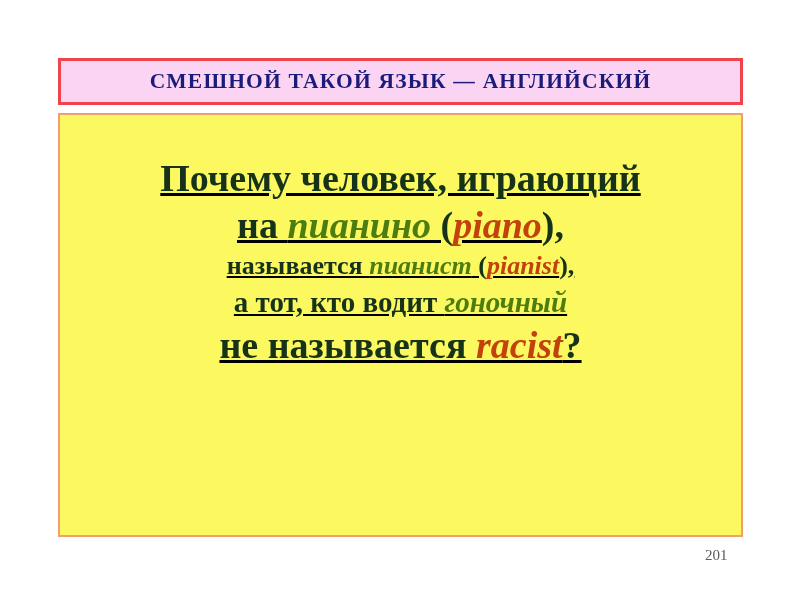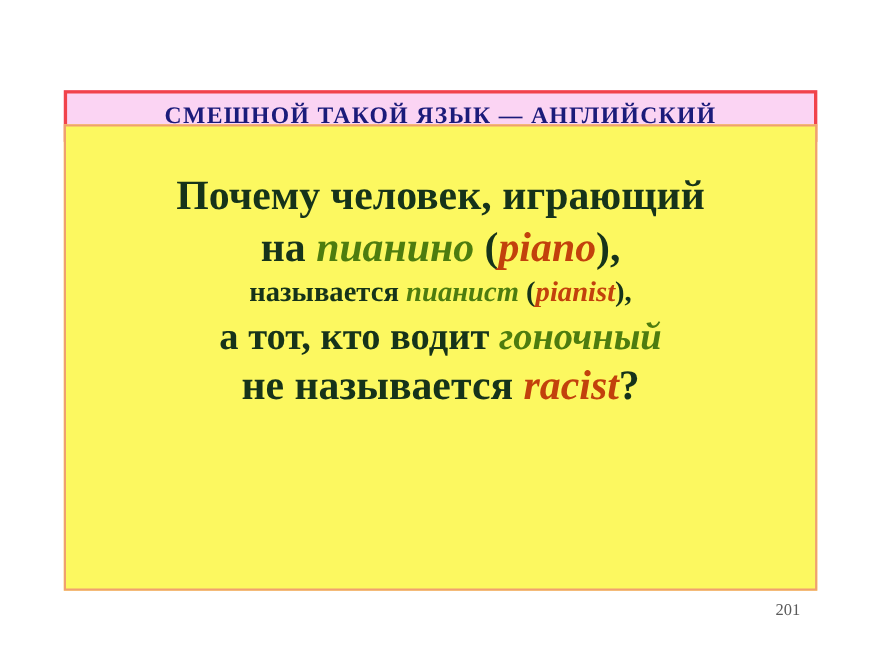--- a/index.html
+++ b/index.html
@@ -29,21 +29,20 @@
     left: 58px;
     top: 58px;
     width: 685px;
     height: 47px;
     box-sizing: border-box;
     background: #FBD4F3;
     border: 3px solid #F1434B;
     display: flex;
     align-items: center;
     justify-content: center;
-    margin-top: 24px;
   }
   #title-text {
     color: #1B1B7A;
     font-weight: bold;
     font-size: 21.5px;
     letter-spacing: 1.2px;
     white-space: nowrap;
     line-height: 1;
   }
 
@@ -59,32 +58,33 @@
     border: 2px solid #F0A070;
     overflow: hidden;
   }
 
   #body-lines {
     position: absolute;
     left: 0;
     right: 0;
     top: 44px;
     text-align: center;
+    text-decoration: underline;
   }
 
   .bline {
     color: #16331A;
     font-weight: bold;
     white-space: nowrap;
     line-height: 1.0;
   }
   .bline + .bline { margin-top: 9px; }
 
   .s-big    { font-size: 38px; }
-  .s-mid    { font-size: 35px; }
+  .s-mid    { font-size: 29px; }
   .s-small  { font-size: 26px; }
 
   .ru {           
     color: #4d7c0f;
     font-style: italic;
     font-weight: bold;
   }
   .en {           
     color: #c2410c;
     font-style: italic;

